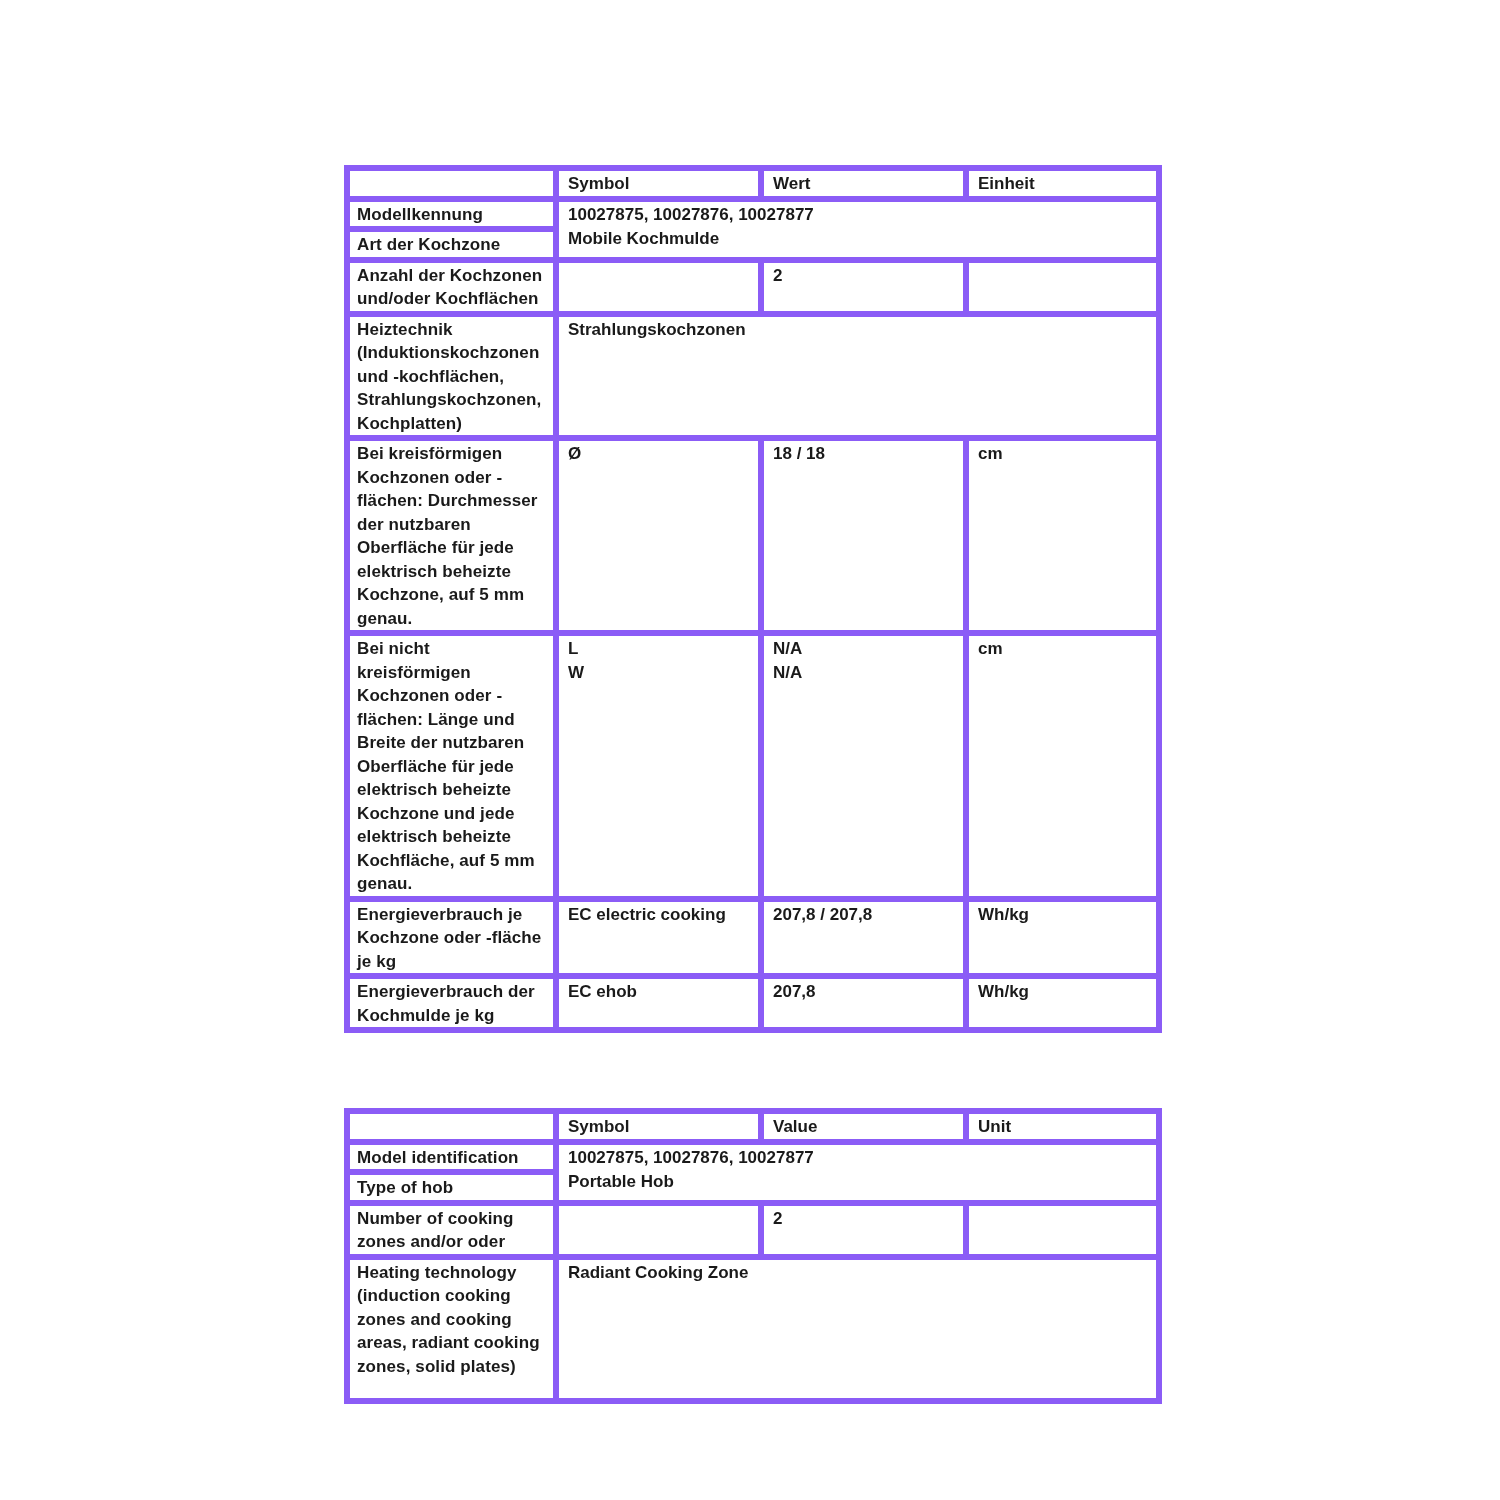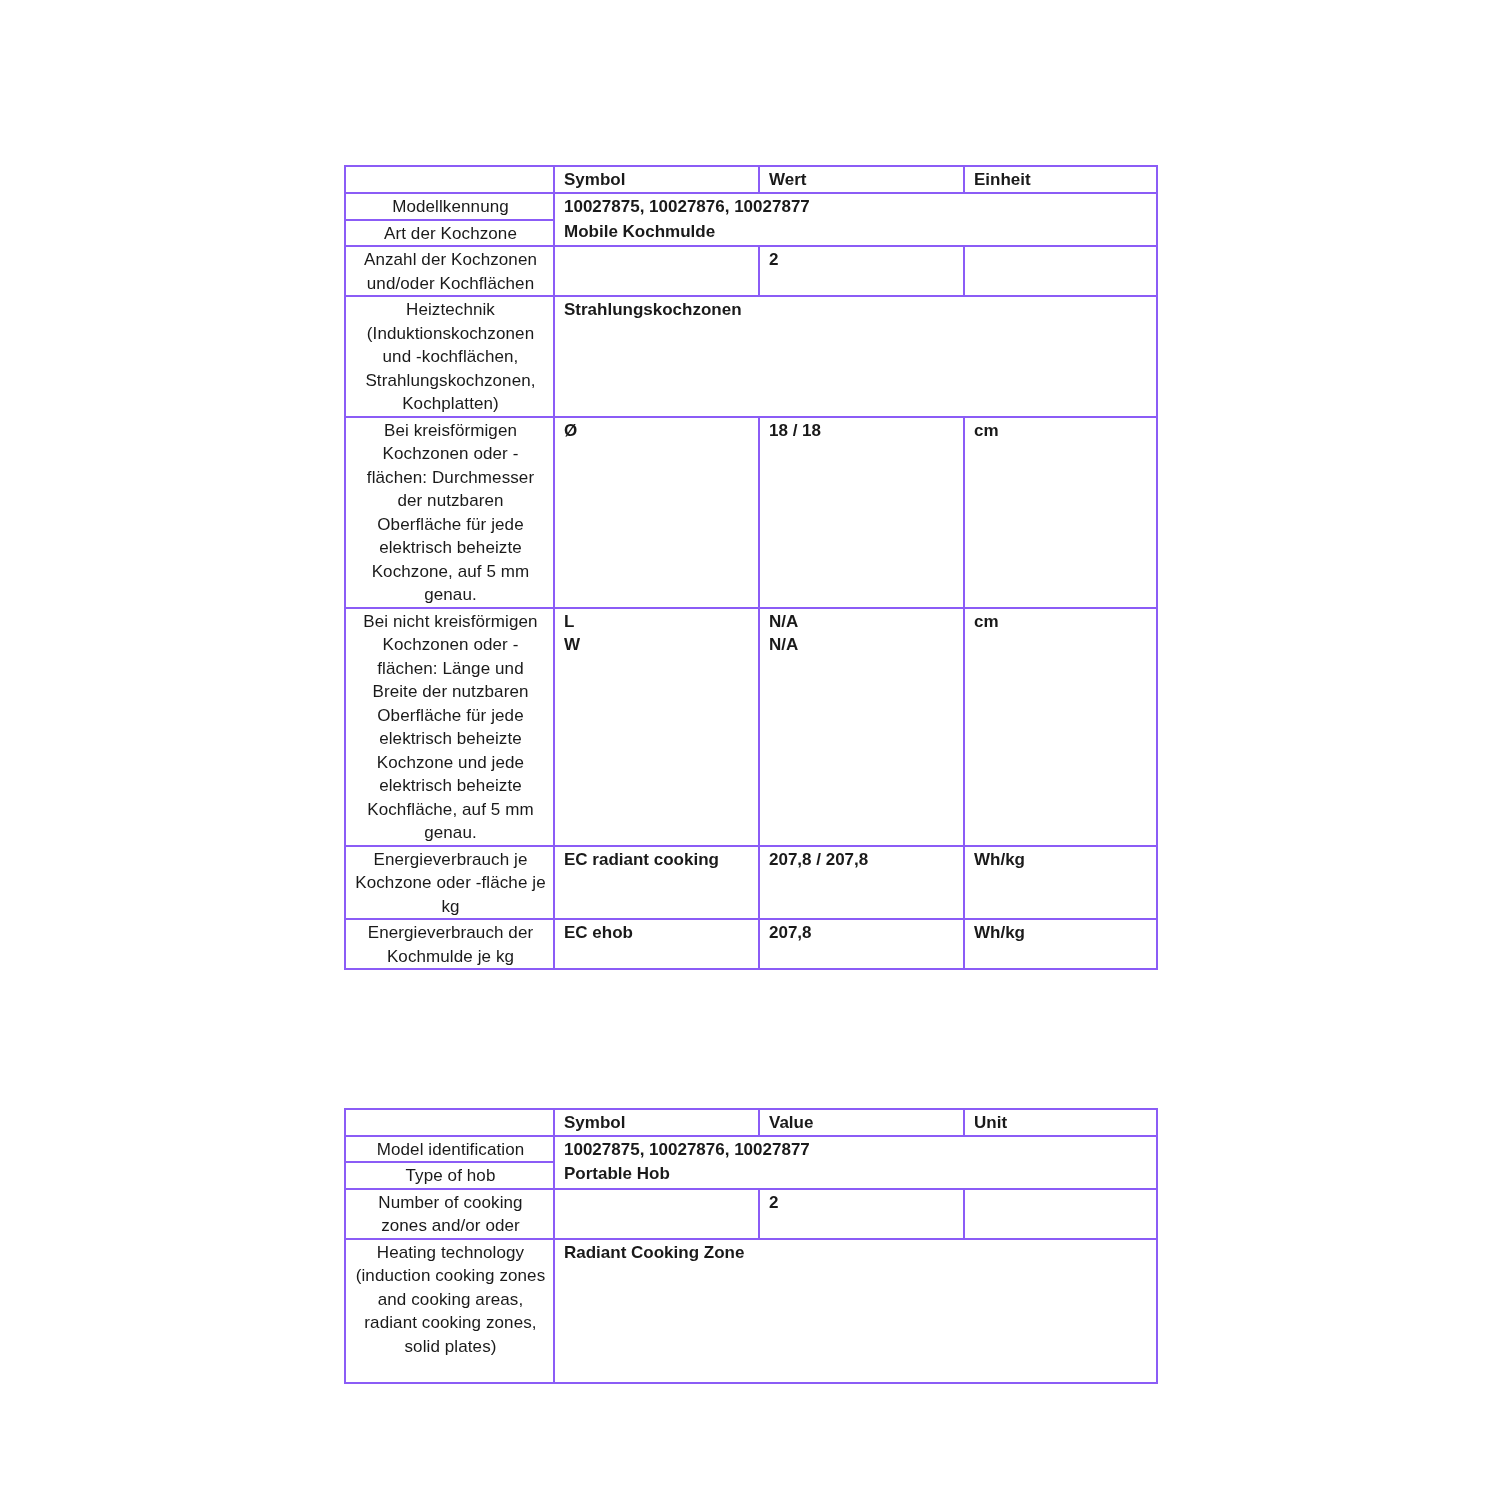--- a/index.html
+++ b/index.html
@@ -14,32 +14,31 @@
     position: absolute;
     left: 344px;
     width: 812px;
     border-collapse: collapse;
     table-layout: fixed;
   }
   #table-de { top: 165px; }
   #table-en { top: 1108px; }
 
   .spec-table td {
-    border: 2px solid #8b5cf6;
+    border: 6px solid #8b5cf6;
     vertical-align: top;
     font-size: 17px;
     line-height: 23.5px;
     color: #1a1a1a;
     padding: 1px 5px 0 7px;
     overflow: hidden;
   }
   .spec-table td.lbl {
-    font-weight: 400;
+    font-weight: 700;
     letter-spacing: 0.1px;
-    text-align: center;
   }
   .spec-table td.val {
     font-weight: 700;
     padding-left: 9px;
   }
   .spec-table td.hdr {
     font-weight: 700;
     padding-left: 9px;
   }
   .pre { white-space: pre-line; }
@@ -93,21 +92,21 @@
       <tr style="height:226px">
         <td class="lbl">Bei nicht kreisförmigen Kochzonen oder -flächen: Länge und Breite der nutzbaren Oberfläche für jede elektrisch beheizte Kochzone und jede elektrisch beheizte Kochfläche, auf 5 mm genau.</td>
         <td class="val pre">L
 W</td>
         <td class="val pre">N/A
 N/A</td>
         <td class="val">cm</td>
       </tr>
       <tr style="height:73px">
         <td class="lbl">Energieverbrauch je Kochzone oder -fläche je kg</td>
-        <td class="val">EC radiant cooking</td>
+        <td class="val">EC electric cooking</td>
         <td class="val">207,8 / 207,8</td>
         <td class="val">Wh/kg</td>
       </tr>
       <tr style="height:48px">
         <td class="lbl">Energieverbrauch der Kochmulde je kg</td>
         <td class="val">EC ehob</td>
         <td class="val">207,8</td>
         <td class="val">Wh/kg</td>
       </tr>
     </tbody>

